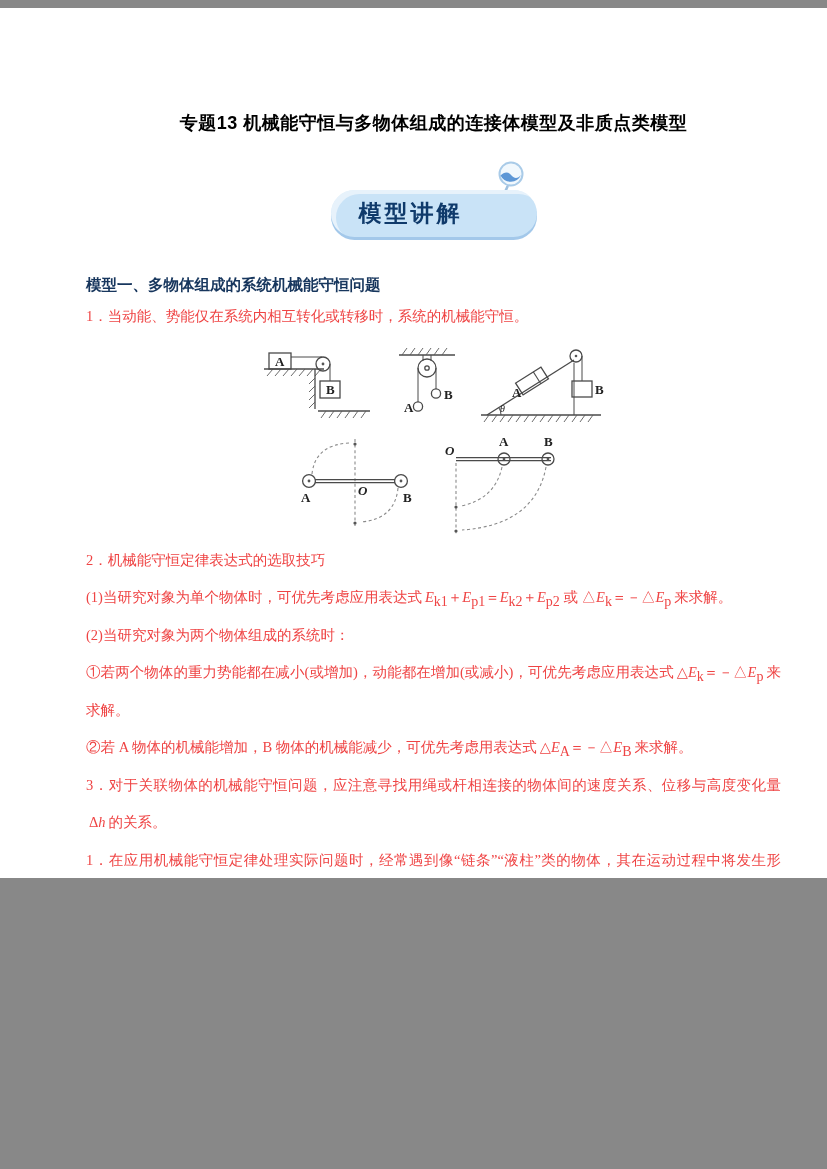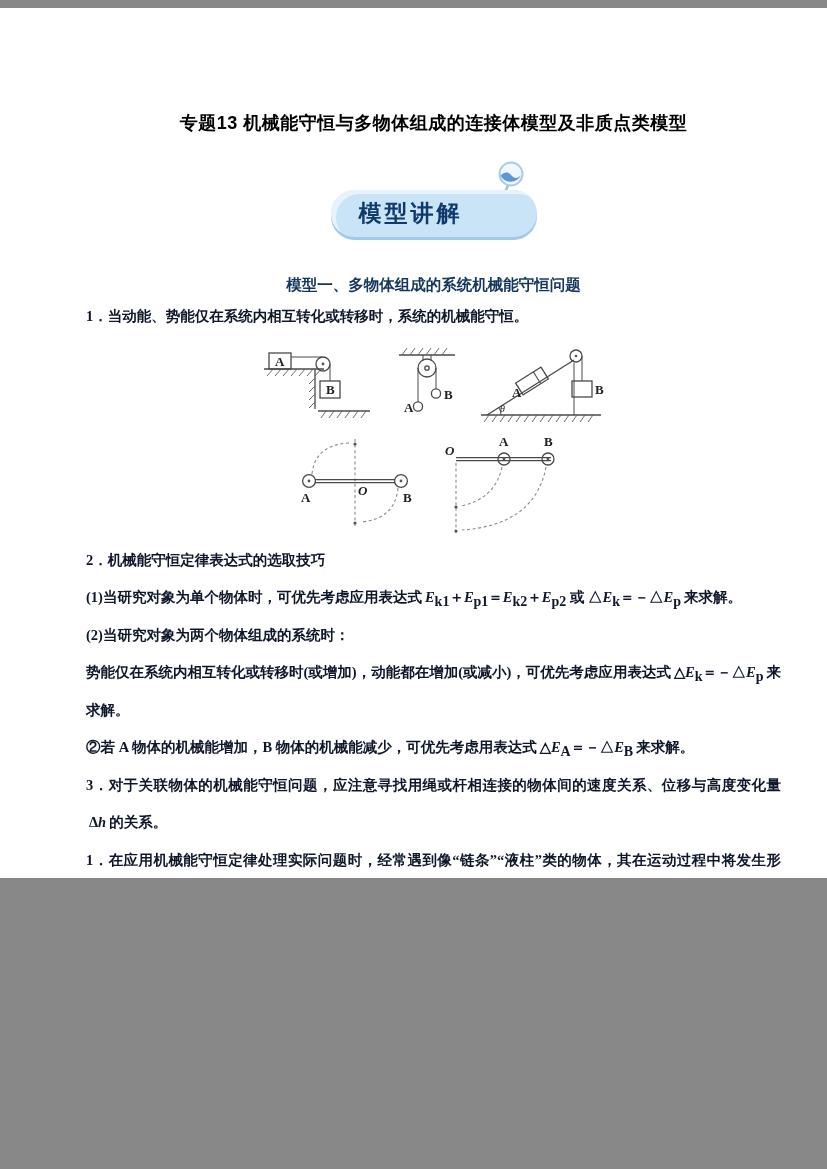--- a/index.html
+++ b/index.html
@@ -44,31 +44,29 @@
   }
   .balloon { position:absolute; left:calc(50% + 50px); top:-2px; }
 
   .sec-heading {
     margin:32px 0 0 0;
     font-family:"Liberation Sans", sans-serif;
     font-weight:700;
     font-size:15.5px;
     line-height:27px;
     color:#17365d;
-    text-align:center;
   }
   .sec-heading.second { margin-top:8px; }
 
   p.body {
     margin:0;
     font-size:14.5px;
     line-height:37.5px;
     text-align:justify;
-    color:#0f172a;
-    font-weight:bold;
+    color:#ef4444;
   }
   .formula { white-space:nowrap; margin:0 3px; }
   .formula .it { font-style:italic; font-family:"Liberation Serif", serif; }
   .formula sub { font-size:14px; vertical-align:-4px; line-height:0; }
 
   .figrow { display:flex; justify-content:center; align-items:flex-start; }
   .figrow1 { gap:10px; margin:5px 0 0 0; }
   .figrow2 { gap:28px; margin:4px 0 2px 0; }
 
   svg { display:block; }
@@ -204,21 +202,21 @@
         </svg>
       </span>
     </div>
 
     <p class="body">2．机械能守恒定律表达式的选取技巧</p>
 
     <p class="body"><span>(1)当研究对象为单个物体时，可优先考虑应用表达式</span><span class="formula"><span class="it">E</span><sub>k1</sub><span>＋</span><span class="it">E</span><sub>p1</sub><span>＝</span><span class="it">E</span><sub>k2</sub><span>＋</span><span class="it">E</span><sub>p2</sub><span> 或 </span><span>△</span><span class="it">E</span><sub>k</sub><span>＝－</span><span>△</span><span class="it">E</span><sub>p</sub></span><span>来求解。</span></p>
 
     <p class="body">(2)当研究对象为两个物体组成的系统时：</p>
 
-    <p class="body"><span>势能仅在系统内相互转化或转移时(或增加)，动能都在增加(或减小)，可优先考虑应用表达式</span><span class="formula"><span>△</span><span class="it">E</span><sub>k</sub><span>＝－</span><span>△</span><span class="it">E</span><sub>p</sub></span><span>来求解。</span></p>
+    <p class="body"><span>①若两个物体的重力势能都在减小(或增加)，动能都在增加(或减小)，可优先考虑应用表达式</span><span class="formula"><span>△</span><span class="it">E</span><sub>k</sub><span>＝－</span><span>△</span><span class="it">E</span><sub>p</sub></span><span>来求解。</span></p>
 
     <p class="body"><span>②若 A 物体的机械能增加，B 物体的机械能减少，可优先考虑用表达式</span><span class="formula"><span>△</span><span class="it">E</span><sub>A</sub><span>＝－</span><span>△</span><span class="it">E</span><sub>B</sub></span><span>来求解。</span></p>
 
 
     <p class="body"><span>3．对于关联物体的机械能守恒问题，应注意寻找用绳或杆相连接的物体间的速度关系、位移与高度变化量</span><span class="formula"><span>Δ</span><span class="it">h</span></span><span>的关系。</span></p>
 
 
     <p class="body">1．在应用机械能守恒定律处理实际问题时，经常遇到像“链条”“液柱”类的物体，其在运动过程中将发生形变，其重心位置相对物体也发生变化，因此这类物体不能再看成质点来处理。</p>
 
   </div>

